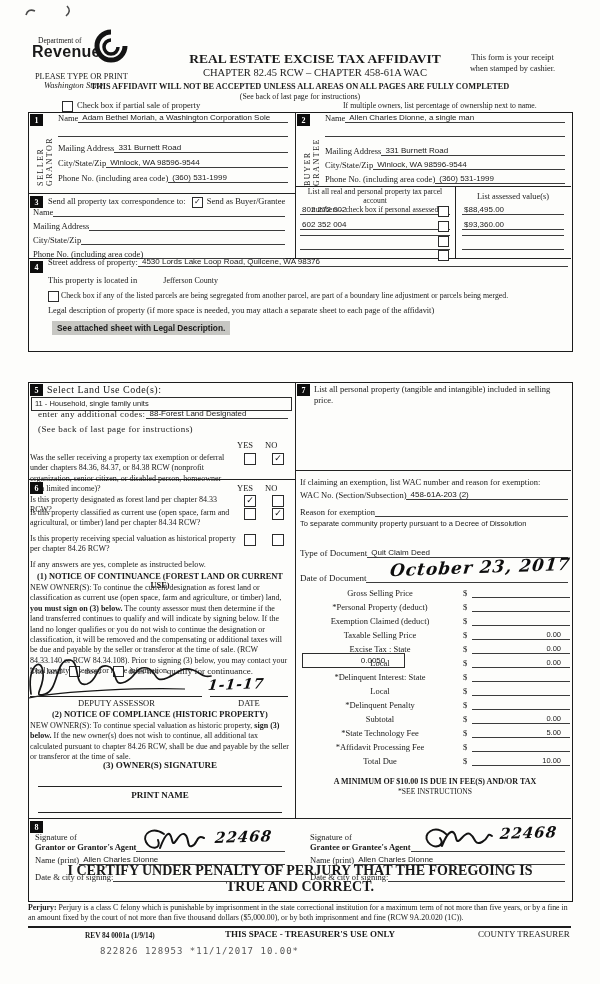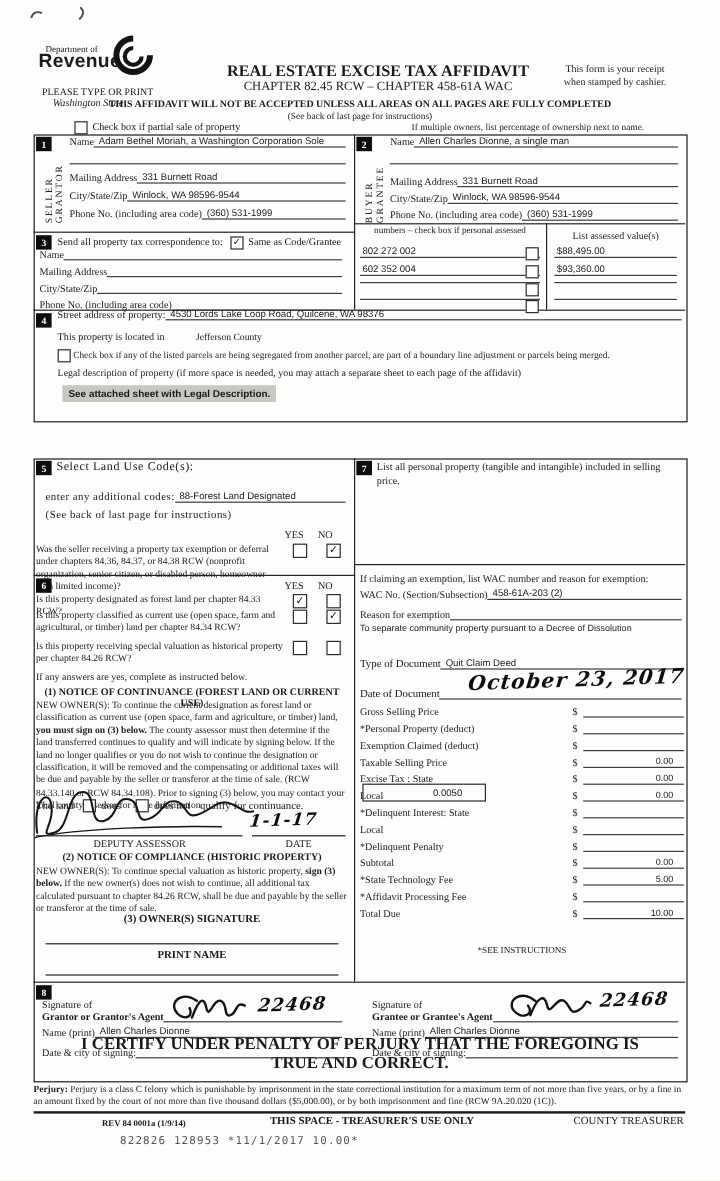--- a/index.html
+++ b/index.html
@@ -23,21 +23,21 @@
       font-size:9px;line-height:9px;text-align:center;vertical-align:middle;color:#111;}
   .cbs{width:9px;height:9px;font-size:8px;line-height:8px;}
   .vert{writing-mode:vertical-rl;transform:rotate(180deg);font-size:8px;letter-spacing:1.5px;
         font-family:"Liberation Serif",serif;}
   .q{font-size:8px;line-height:1.3;}
   .qrow{display:flex;align-items:flex-start;}
   .qrow .qtext{width:206px;}
   .qrow .cb{margin-left:8px;}
   .qrow .cb+.cb{margin-left:16px;}
   .feerow{position:relative;display:flex;align-items:flex-end;height:14px;font-size:8.5px;}
-  .feelabel{width:160px;text-align:left;padding-right:17px;white-space:nowrap;}
+  .feelabel{width:160px;text-align:center;padding-right:3px;white-space:nowrap;}
   .dollar{width:9px;}
   .feeline{flex:1;border-bottom:1px solid #3c3c3c;display:flex;justify-content:flex-end;}
   .feeval{font-family:"Liberation Sans",sans-serif;font-size:7.5px;padding-right:9px;}
   .ratebox{position:absolute;left:2px;top:-1px;width:62px;height:13px;border:1.2px solid #2c2c2c;
            text-align:center;font-family:"Liberation Sans",sans-serif;font-size:8px;line-height:13px;padding-left:39px;}
   .hand{font-family:"DejaVu Serif",serif;font-style:italic;font-weight:bold;color:#0e0e0e;
         letter-spacing:1px;transform:rotate(-2deg) skewX(-8deg);display:inline-block;white-space:nowrap;}
   .hl{background:#c7c7c3;}
   svg{display:block;}
 </style>
@@ -120,40 +120,41 @@
   </div>
   <div class="abs fillrow" style="left:325px;top:174px;width:240px;">
     <span class="lbl ser">Phone No. (including area code)</span>
     <span class="val">(360) 531-1999</span>
   </div>
 
   <div class="abs badge" style="left:30px;top:196px;">3</div>
   <div class="abs ser" style="left:48px;top:196px;font-size:8.5px;">
     <span>Send all property tax correspondence to:</span>
     <span class="cb cbs" style="margin:0 2px 0 4px;"><span>✓</span></span>
-    <span>Same as Code/Grantee</span>
+    <span>Send as Buyer/Grantee</span>
   </div>
   <div class="abs fillrow" style="left:33px;top:207px;width:252px;">
     <span class="lbl ser">Name</span>
     <span class="val"></span>
   </div>
   <div class="abs fillrow" style="left:33px;top:221px;width:252px;">
     <span class="lbl ser">Mailing Address</span>
     <span class="val"></span>
   </div>
   <div class="abs fillrow" style="left:33px;top:235px;width:252px;">
     <span class="lbl ser">City/State/Zip</span>
     <span class="val"></span>
   </div>
   <div class="abs fillrow" style="left:33px;top:249px;width:252px;">
     <span class="lbl ser">Phone No. (including area code)</span>
     <span class="val"></span>
   </div>
 
   <div class="abs ser ctr" style="left:298px;top:187px;width:154px;font-size:7.6px;line-height:1.2;">
+    <div>List all real and personal property tax parcel account</div>
     <div>numbers – check box if personal assessed</div>
   </div>
   <div class="abs ser ctr" style="left:458px;top:192px;width:110px;font-size:8.3px;">List assessed value(s)</div>
 
   <div class="abs fillrow" style="left:300px;top:205px;width:150px;">
     <span class="val" style="padding-left:2px;">802 272 002</span>
   </div>
   <span class="abs cb cbs" style="left:438px;top:206px;"></span>
   <div class="abs fillrow" style="left:300px;top:220px;width:150px;">
     <span class="val" style="padding-left:2px;">602 352 004</span>
@@ -196,20 +197,21 @@
   <div class="abs san b hl" style="left:52px;top:321px;font-size:8.3px;padding:2px 5px;">See attached sheet with Legal Description.</div>
 
   <div class="abs" style="left:28px;top:382px;width:543px;height:518px;border:1.5px solid #1c1c1c;"></div>
   <div class="abs line" style="left:295px;top:382px;width:1px;height:436px;"></div>
   <div class="abs line" style="left:28px;top:479px;width:267px;height:1px;"></div>
   <div class="abs line" style="left:295px;top:470px;width:276px;height:1px;"></div>
   <div class="abs line" style="left:28px;top:818px;width:543px;height:1px;"></div>
 
   <div class="abs badge" style="left:30px;top:384px;">5</div>
   <div class="abs ser" style="left:47px;top:384px;font-size:10px;letter-spacing:.5px;">Select Land Use Code(s):</div>
+  <div class="abs san" style="left:31px;top:397px;width:256px;height:12px;border:1.2px solid #2c2c2c;font-size:7.5px;line-height:12px;padding-left:3px;">11 - Household, single family units</div>
   <div class="abs fillrow" style="left:38px;top:409px;width:250px;">
     <span class="lbl ser" style="font-size:9px;letter-spacing:.4px;">enter any additional codes:</span>
     <span class="val">88-Forest Land Designated</span>
   </div>
   <div class="abs ser" style="left:38px;top:424px;font-size:9px;letter-spacing:.4px;">(See back of last page for instructions)</div>
   <div class="abs ser" style="left:237px;top:440px;font-size:8.5px;">YES</div>
   <div class="abs ser" style="left:265px;top:440px;font-size:8.5px;">NO</div>
   <div class="abs qrow" style="left:30px;top:453px;width:260px;">
     <div class="qtext ser q">Was the seller receiving a property tax exemption or deferral under chapters 84.36, 84.37, or 84.38 RCW (nonprofit organization, senior citizen, or disabled person, homeowner with limited income)?</div>
     <span class="cb"></span>
@@ -374,20 +376,21 @@
         </span>
     </div>
     <div class="feerow">
       <span class="feelabel ser">Total Due</span>
         <span class="dollar ser">$</span>
       <span class="feeline">
           <span class="feeval">10.00</span>
         </span>
     </div>
   </div>
+  <div class="abs ser b ctr" style="left:300px;top:777px;width:270px;font-size:8px;">A MINIMUM OF $10.00 IS DUE IN FEE(S) AND/OR TAX</div>
   <div class="abs ser ctr" style="left:300px;top:787px;width:270px;font-size:7.6px;">*SEE INSTRUCTIONS</div>
 
   <div class="abs badge" style="left:30px;top:821px;">8</div>
   <div class="abs ser b ctr" style="left:60px;top:863px;width:480px;font-size:14px;">I CERTIFY UNDER PENALTY OF PERJURY THAT THE FOREGOING IS TRUE AND CORRECT.</div>
   <div class="abs ser" style="left:35px;top:832px;font-size:8.5px;">Signature of</div>
   <div class="abs fillrow" style="left:35px;top:837px;width:250px;">
     <span class="lbl ser b">Grantor or Grantor's Agent</span>
     <span class="val" style="height:14px;"></span>
   </div>
   <svg class="abs" style="left:140px;top:824px;" width="70" height="30">

